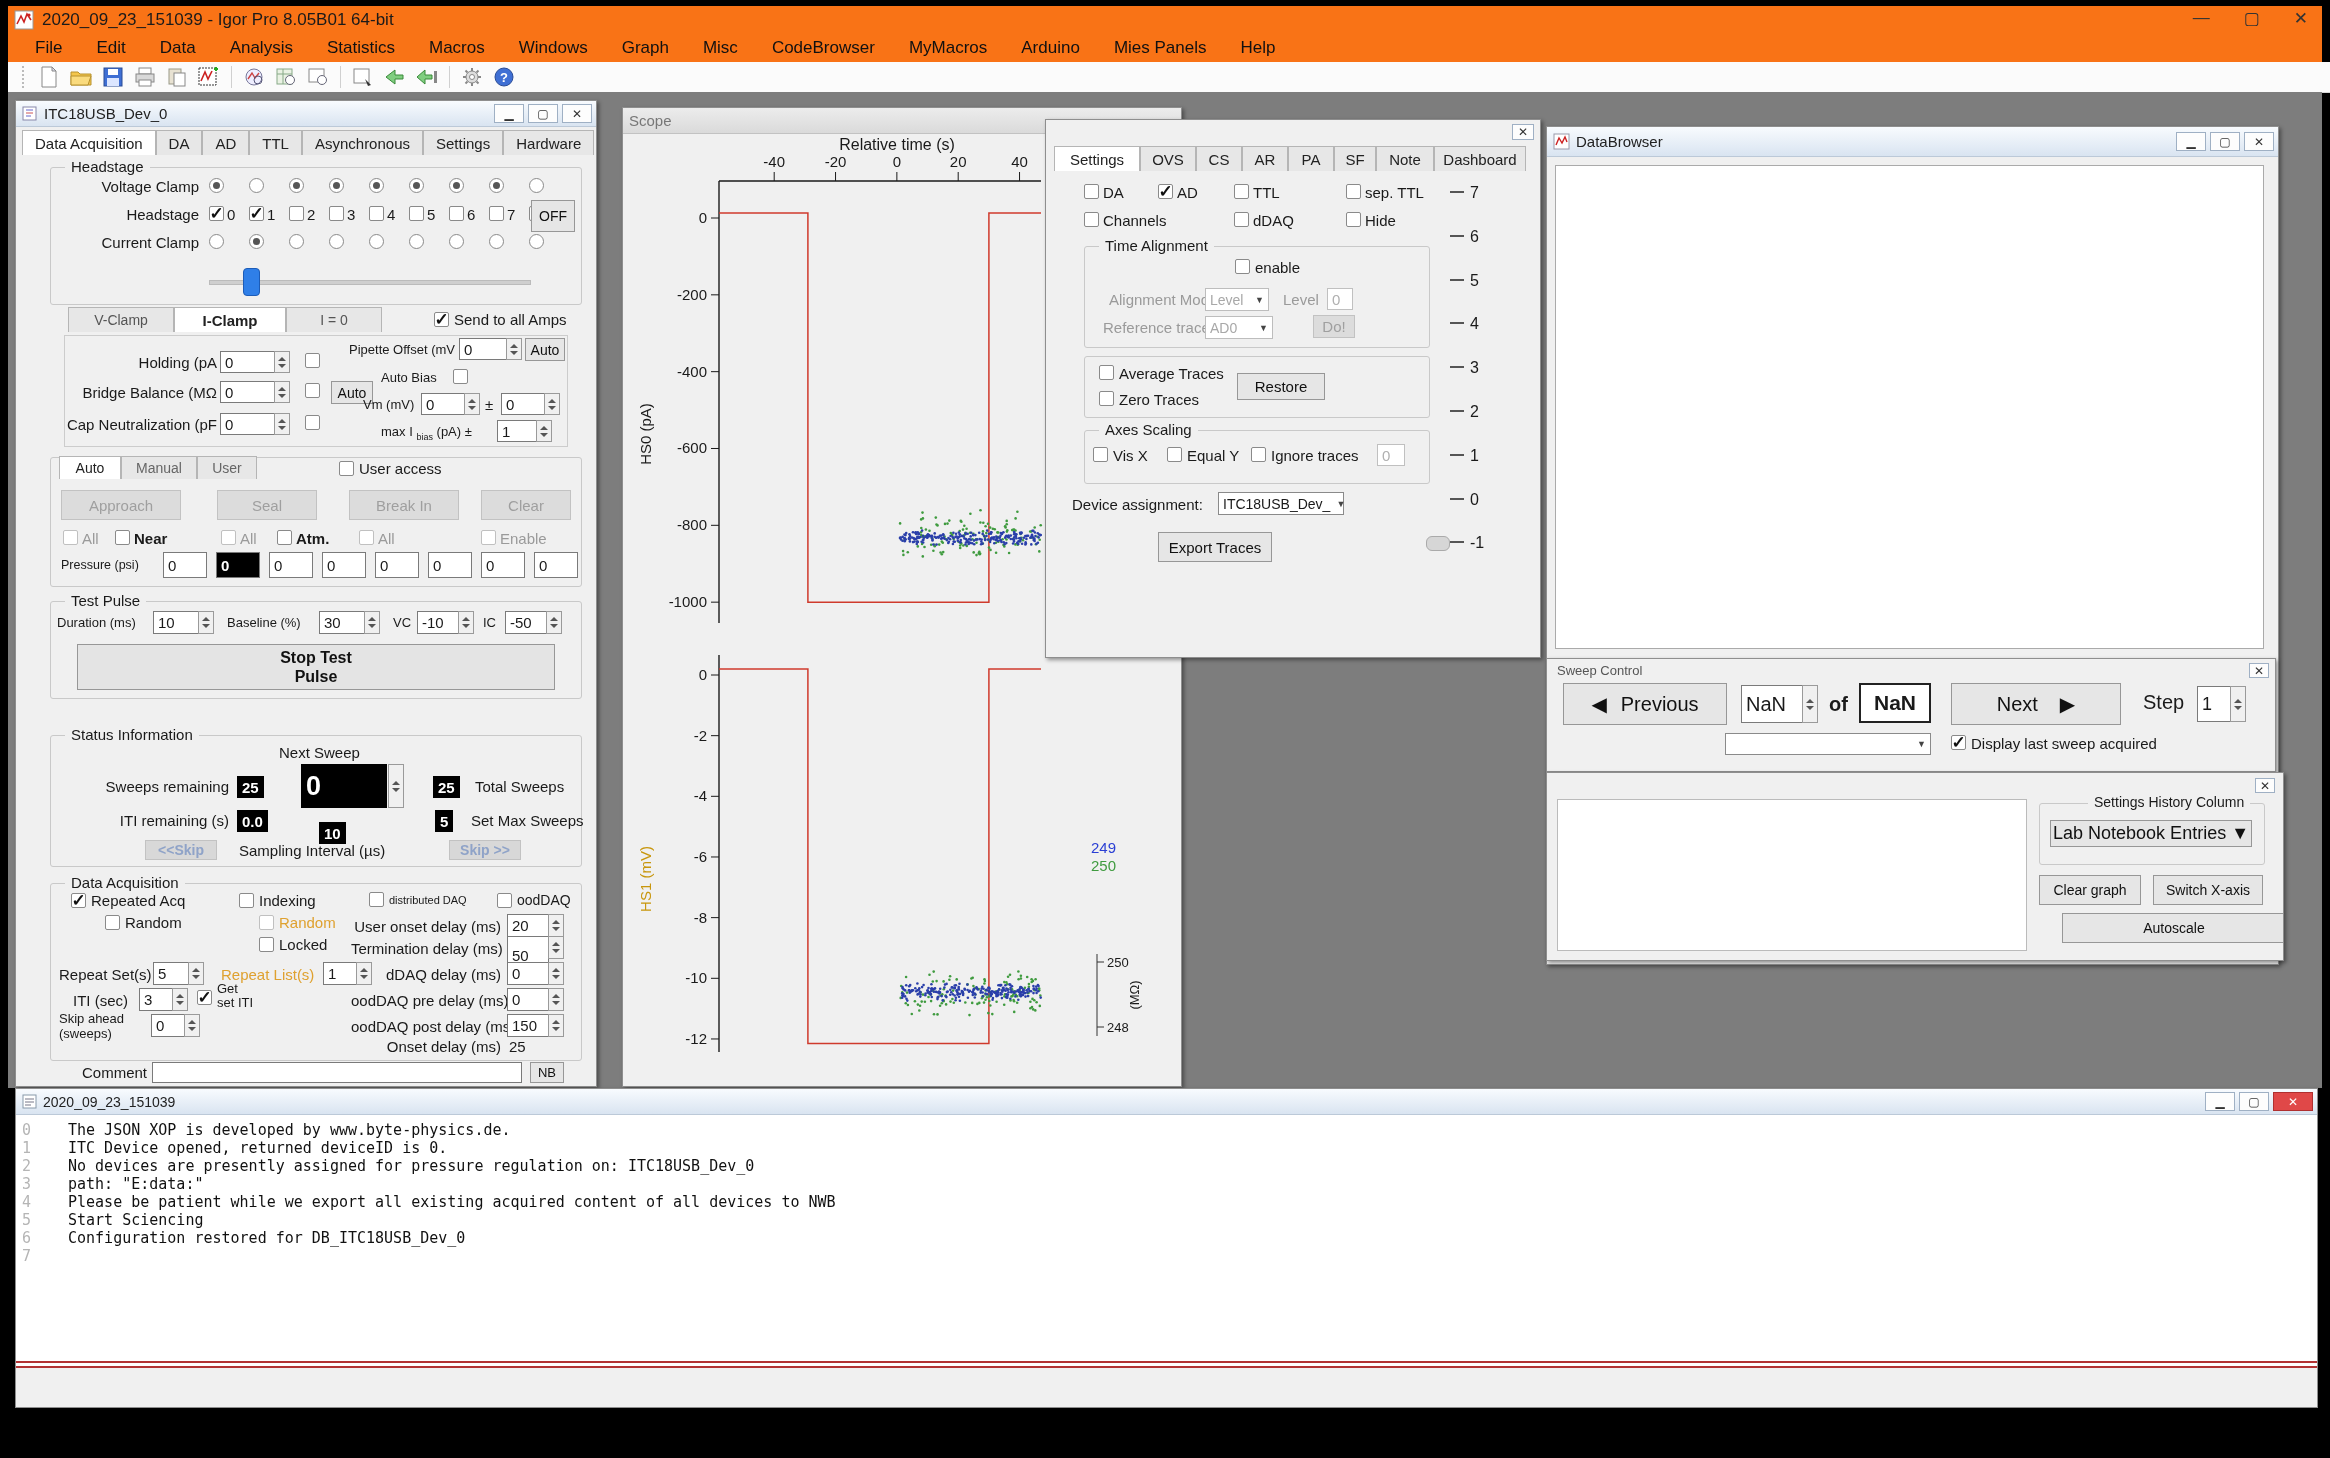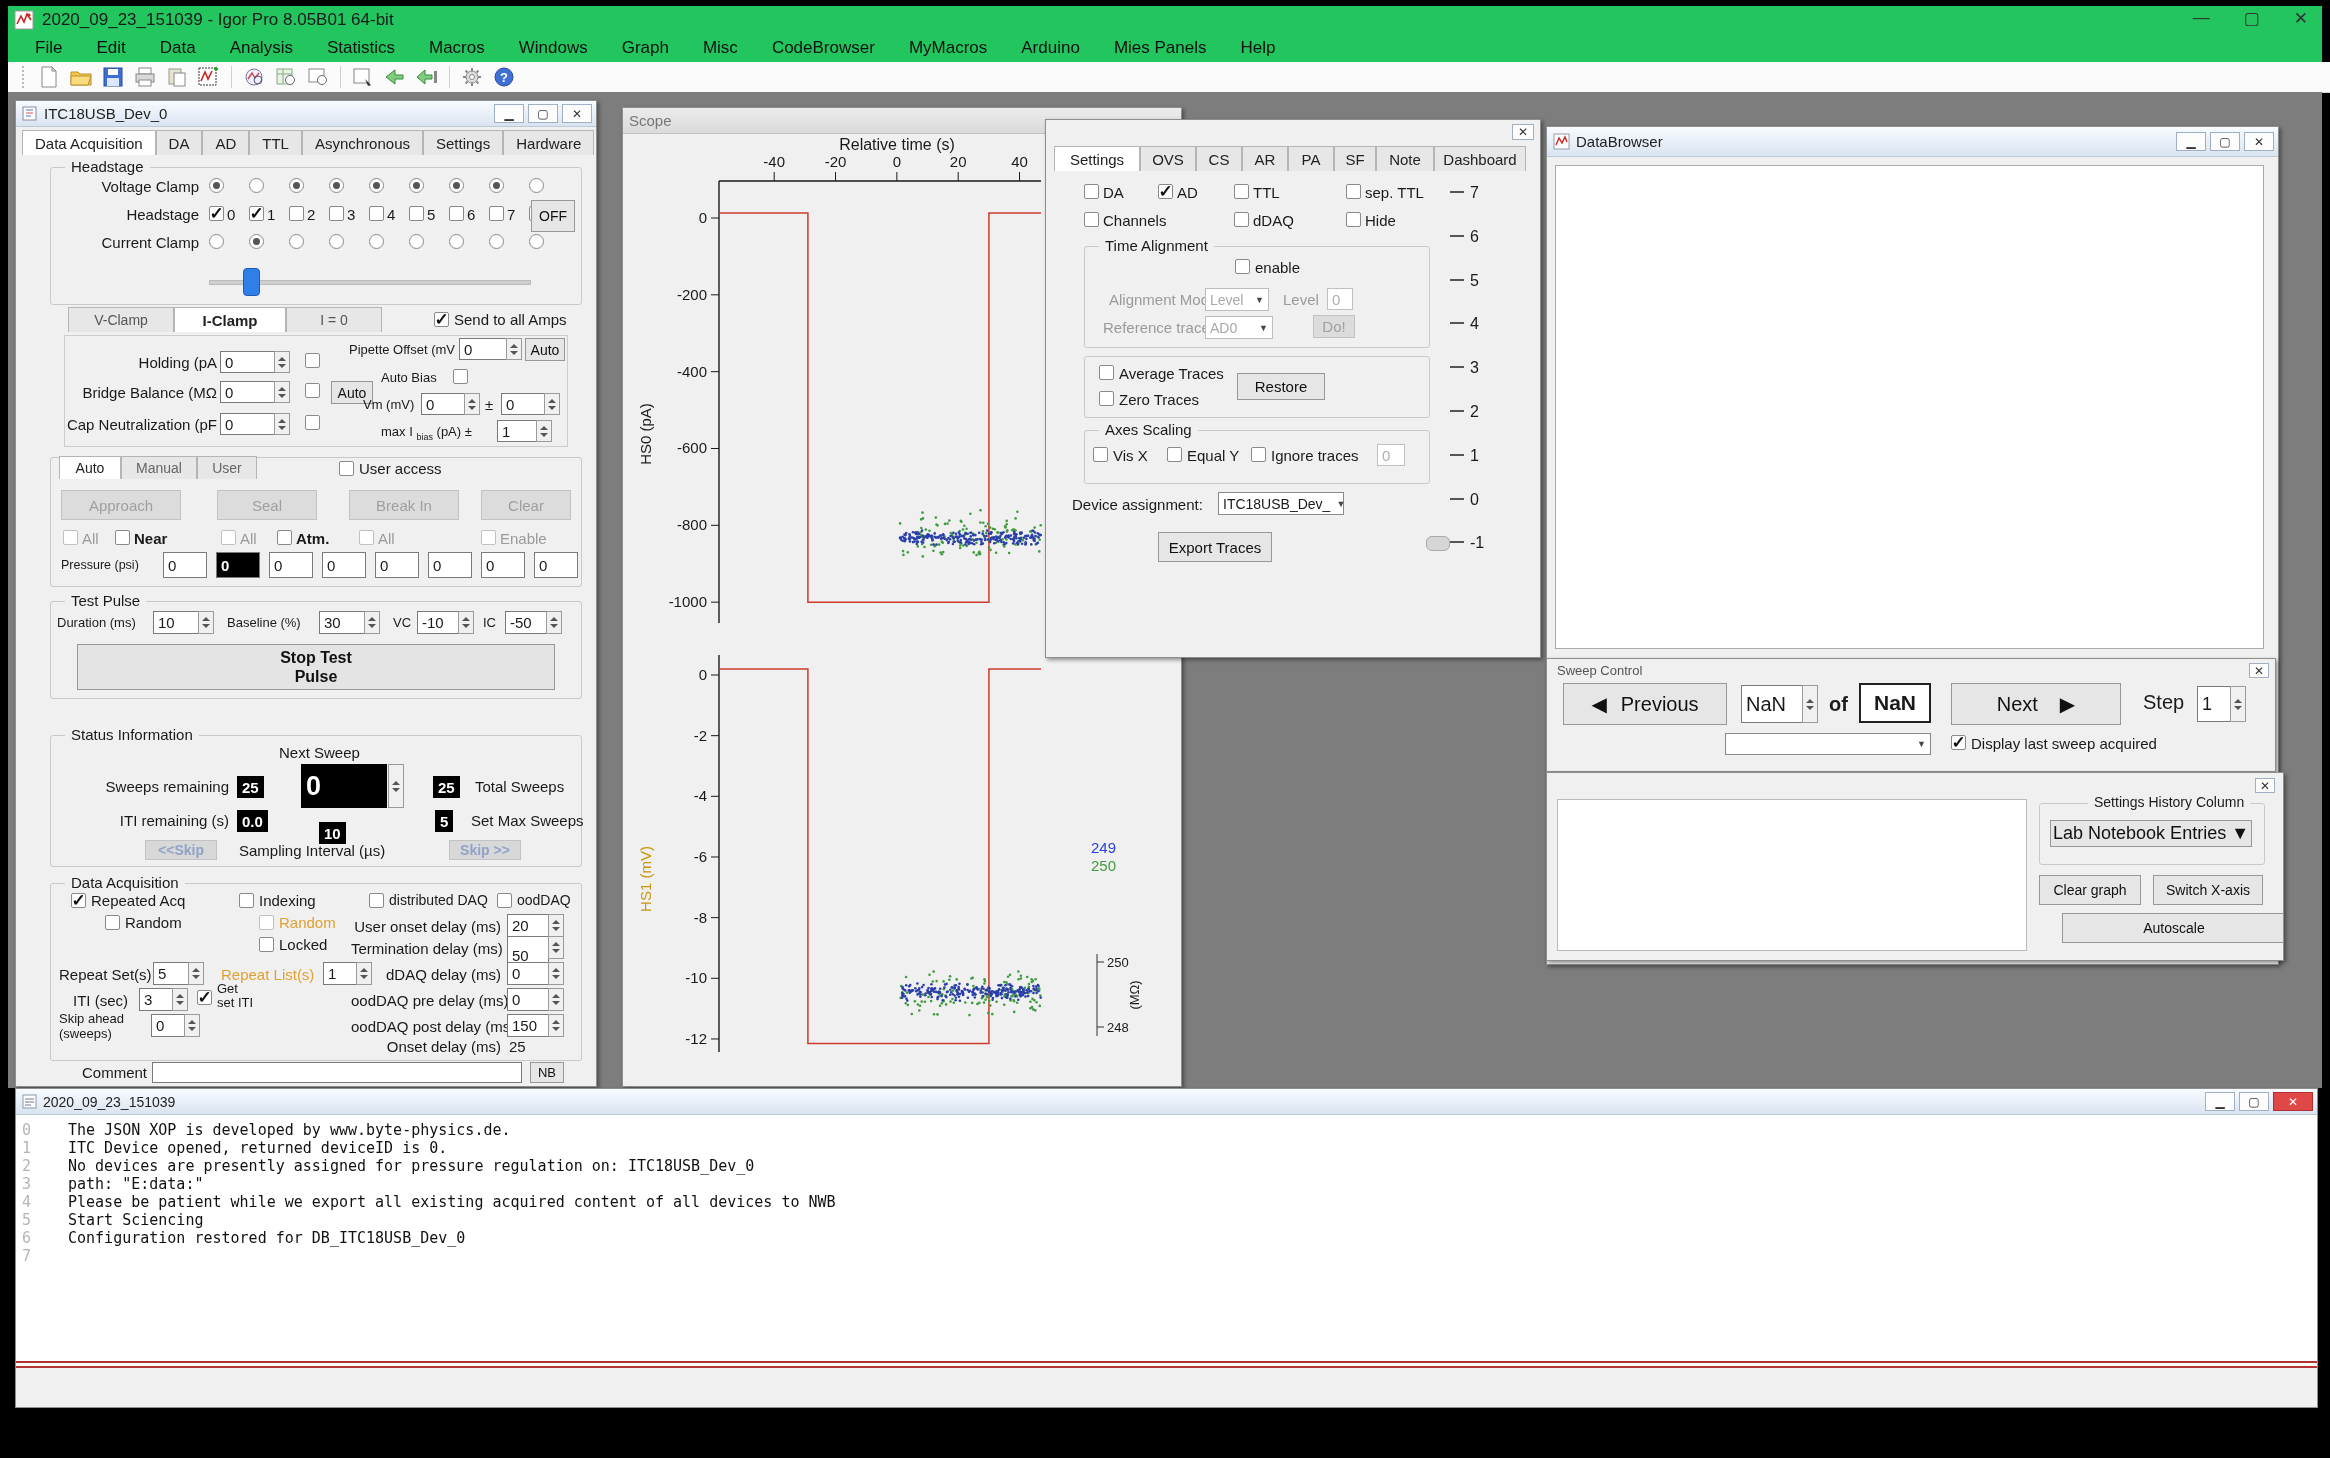--- a/index.html
+++ b/index.html
@@ -1,19 +1,19 @@
 <!DOCTYPE html>
 <html><head>
 <meta charset="utf-8">
 <style>
   html,body{margin:0;padding:0;background:#000;}
   #screen{position:relative;width:2330px;height:1458px;background:#000;overflow:hidden;
           font-family:"Liberation Sans",sans-serif;color:#1a1a1a;}
   .abs{position:absolute;}
-  #chrome{position:absolute;left:8px;top:6px;width:2314px;height:62px;background:#22c55e;}
+  #chrome{position:absolute;left:8px;top:6px;width:2314px;height:62px;background:#f97316;}
   #titlebar{position:absolute;left:0;top:0;width:100%;height:28px;display:flex;align-items:center;}
   #titlebar .ttl{font-size:17px;margin-left:8px;}
   #winctl{position:absolute;right:14px;top:2px;display:flex;gap:34px;}
   #winctl span{font-size:17px;color:#333;}
   #menubar{position:absolute;left:0;top:28px;width:100%;height:28px;display:flex;align-items:center;padding-left:10px;}
   .menu-item{font-size:17px;padding:0 17px;color:#111;}
   #toolbar{position:absolute;left:0;top:56px;width:100%;height:30px;display:flex;align-items:center;gap:6px;padding-left:14px;border-bottom:1px solid #d8d8d8;background:#fbfbfb;}
   .tool{width:26px;height:24px;display:flex;align-items:center;justify-content:center;}
   .tsep{width:1px;height:22px;background:#d0d0d0;margin:0 3px;}
   #desktop{position:absolute;left:8px;top:92px;width:2314px;height:996px;background:#7d7d7d;}
@@ -443,21 +443,21 @@
       <div class="abs" style="left:20px;top:8px;display:flex;gap:5px;align-items:center;">
         <span class="cb">✓</span>
         <span class="lab">Repeated Acq</span>
       </div>
       <div class="abs" style="left:188px;top:8px;display:flex;gap:5px;align-items:center;">
         <span class="cb"></span>
         <span class="lab">Indexing</span>
       </div>
       <div class="abs" style="left:318px;top:8px;display:flex;gap:5px;align-items:center;">
         <span class="cb"></span>
-        <span class="lab" style="font-size:14px;">distributed DAQ</span>
+        <span class="lab" style="font-size:11px;">distributed DAQ</span>
       </div>
       <div class="abs" style="left:446px;top:8px;display:flex;gap:5px;align-items:center;">
         <span class="cb"></span>
         <span class="lab" style="font-size:14px;">oodDAQ</span>
       </div>
       <div class="abs" style="left:54px;top:30px;display:flex;gap:5px;align-items:center;">
         <span class="cb"></span>
         <span class="lab">Random</span>
       </div>
       <div class="abs" style="left:208px;top:30px;display:flex;gap:5px;align-items:center;">

